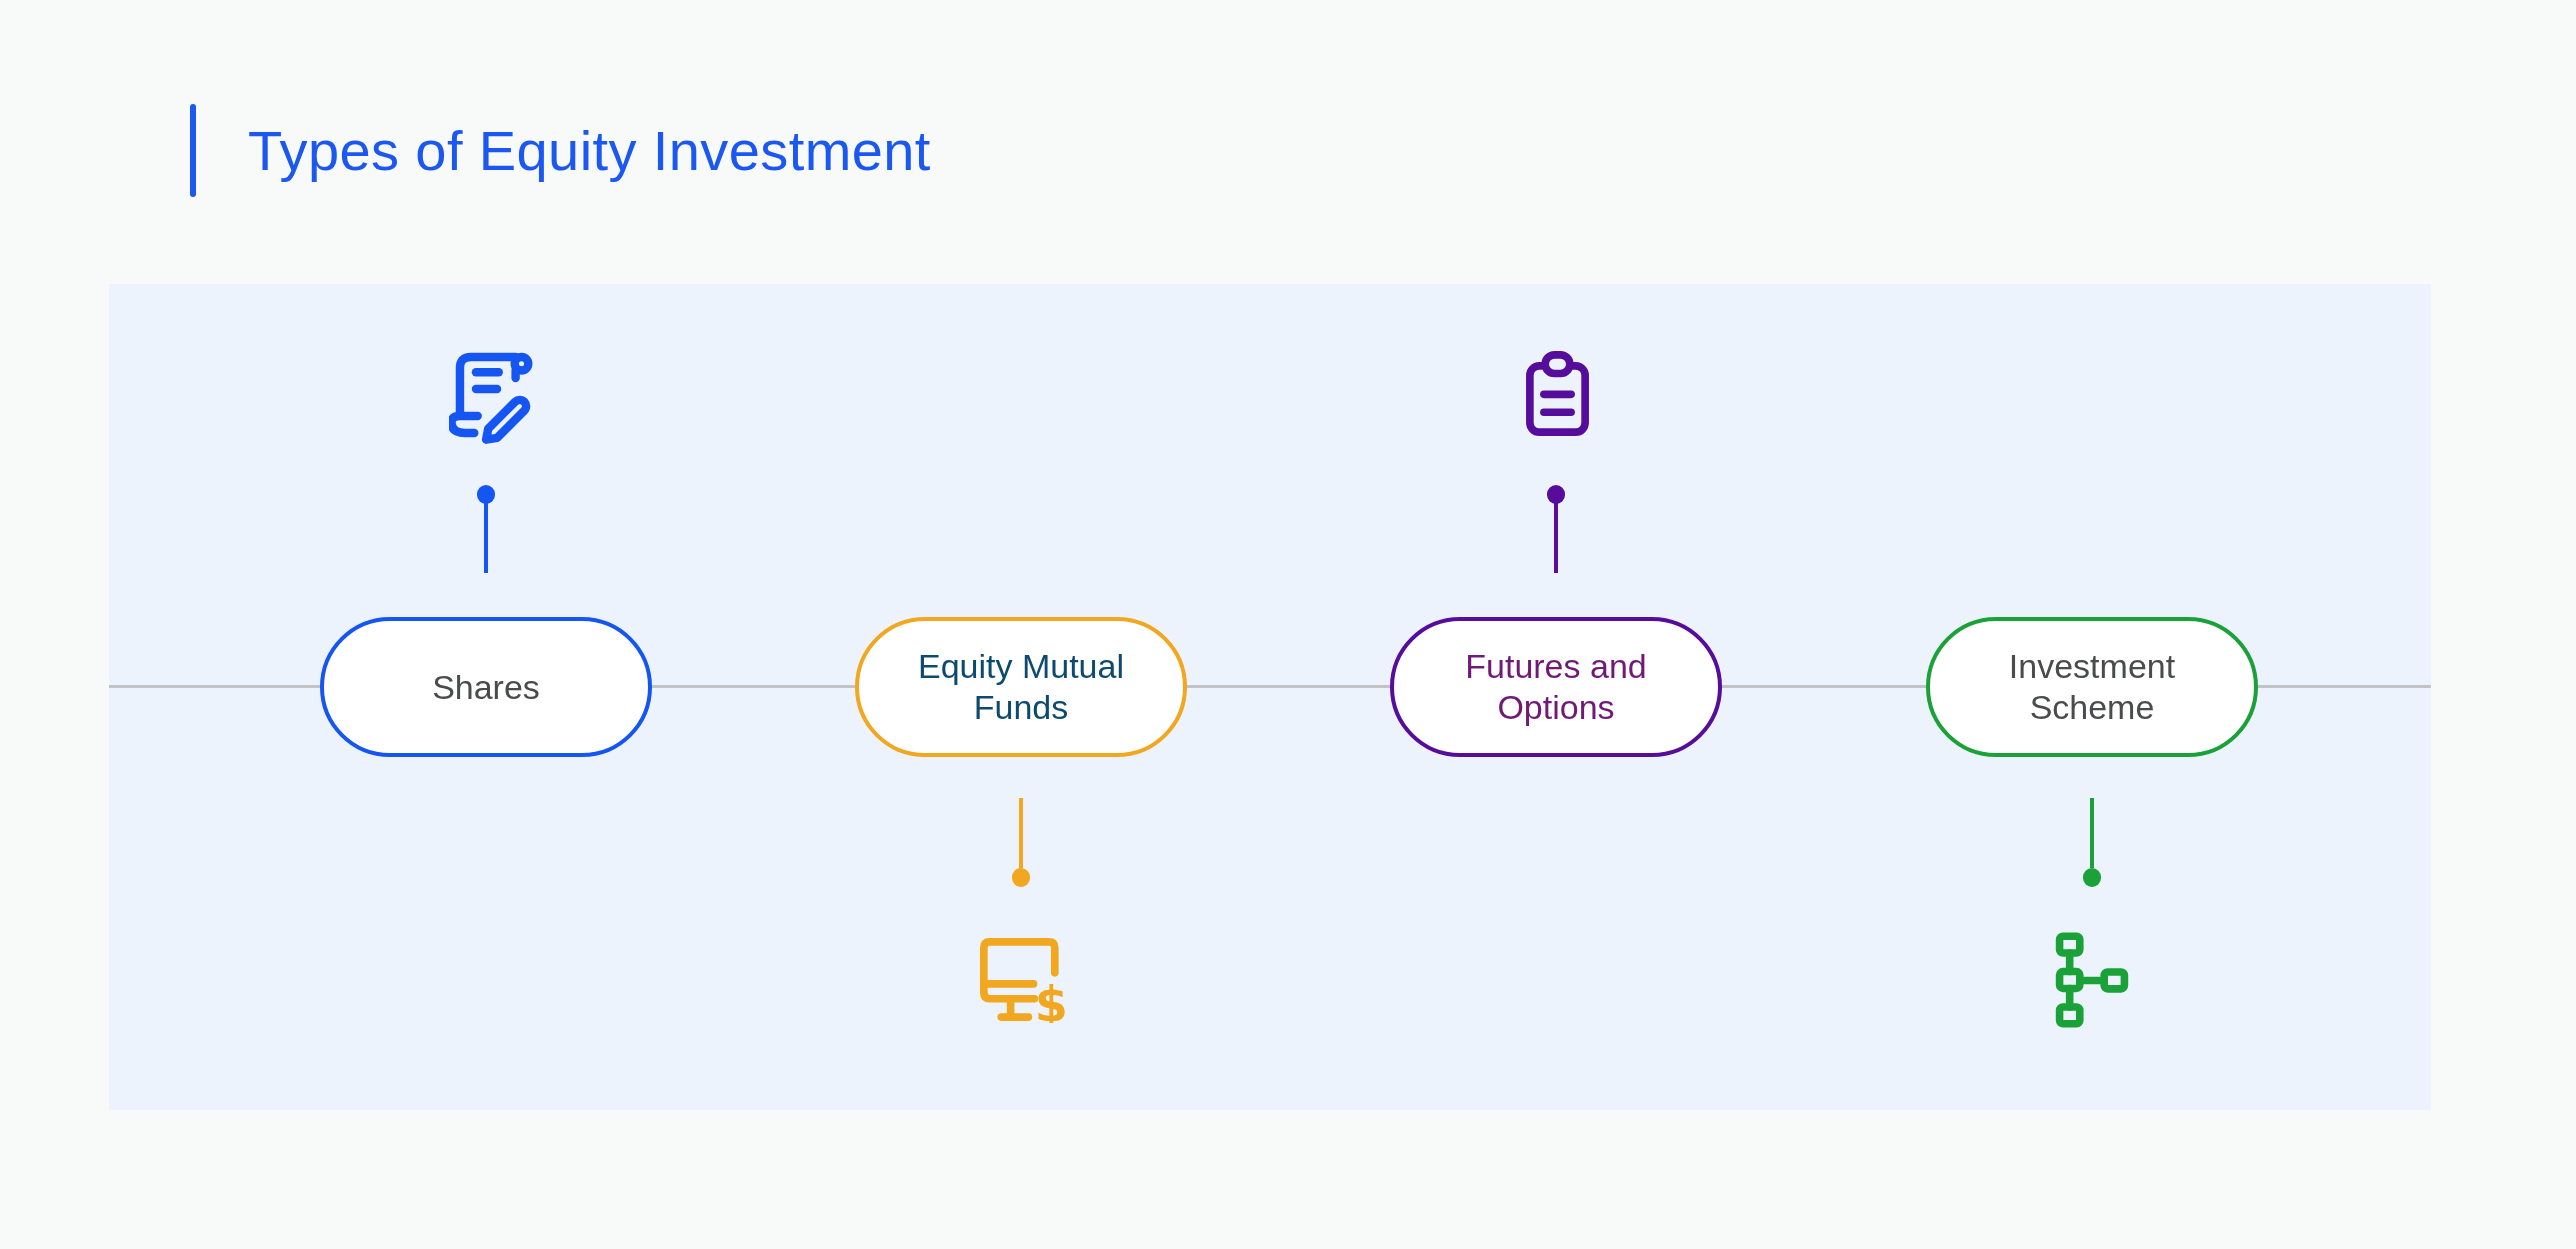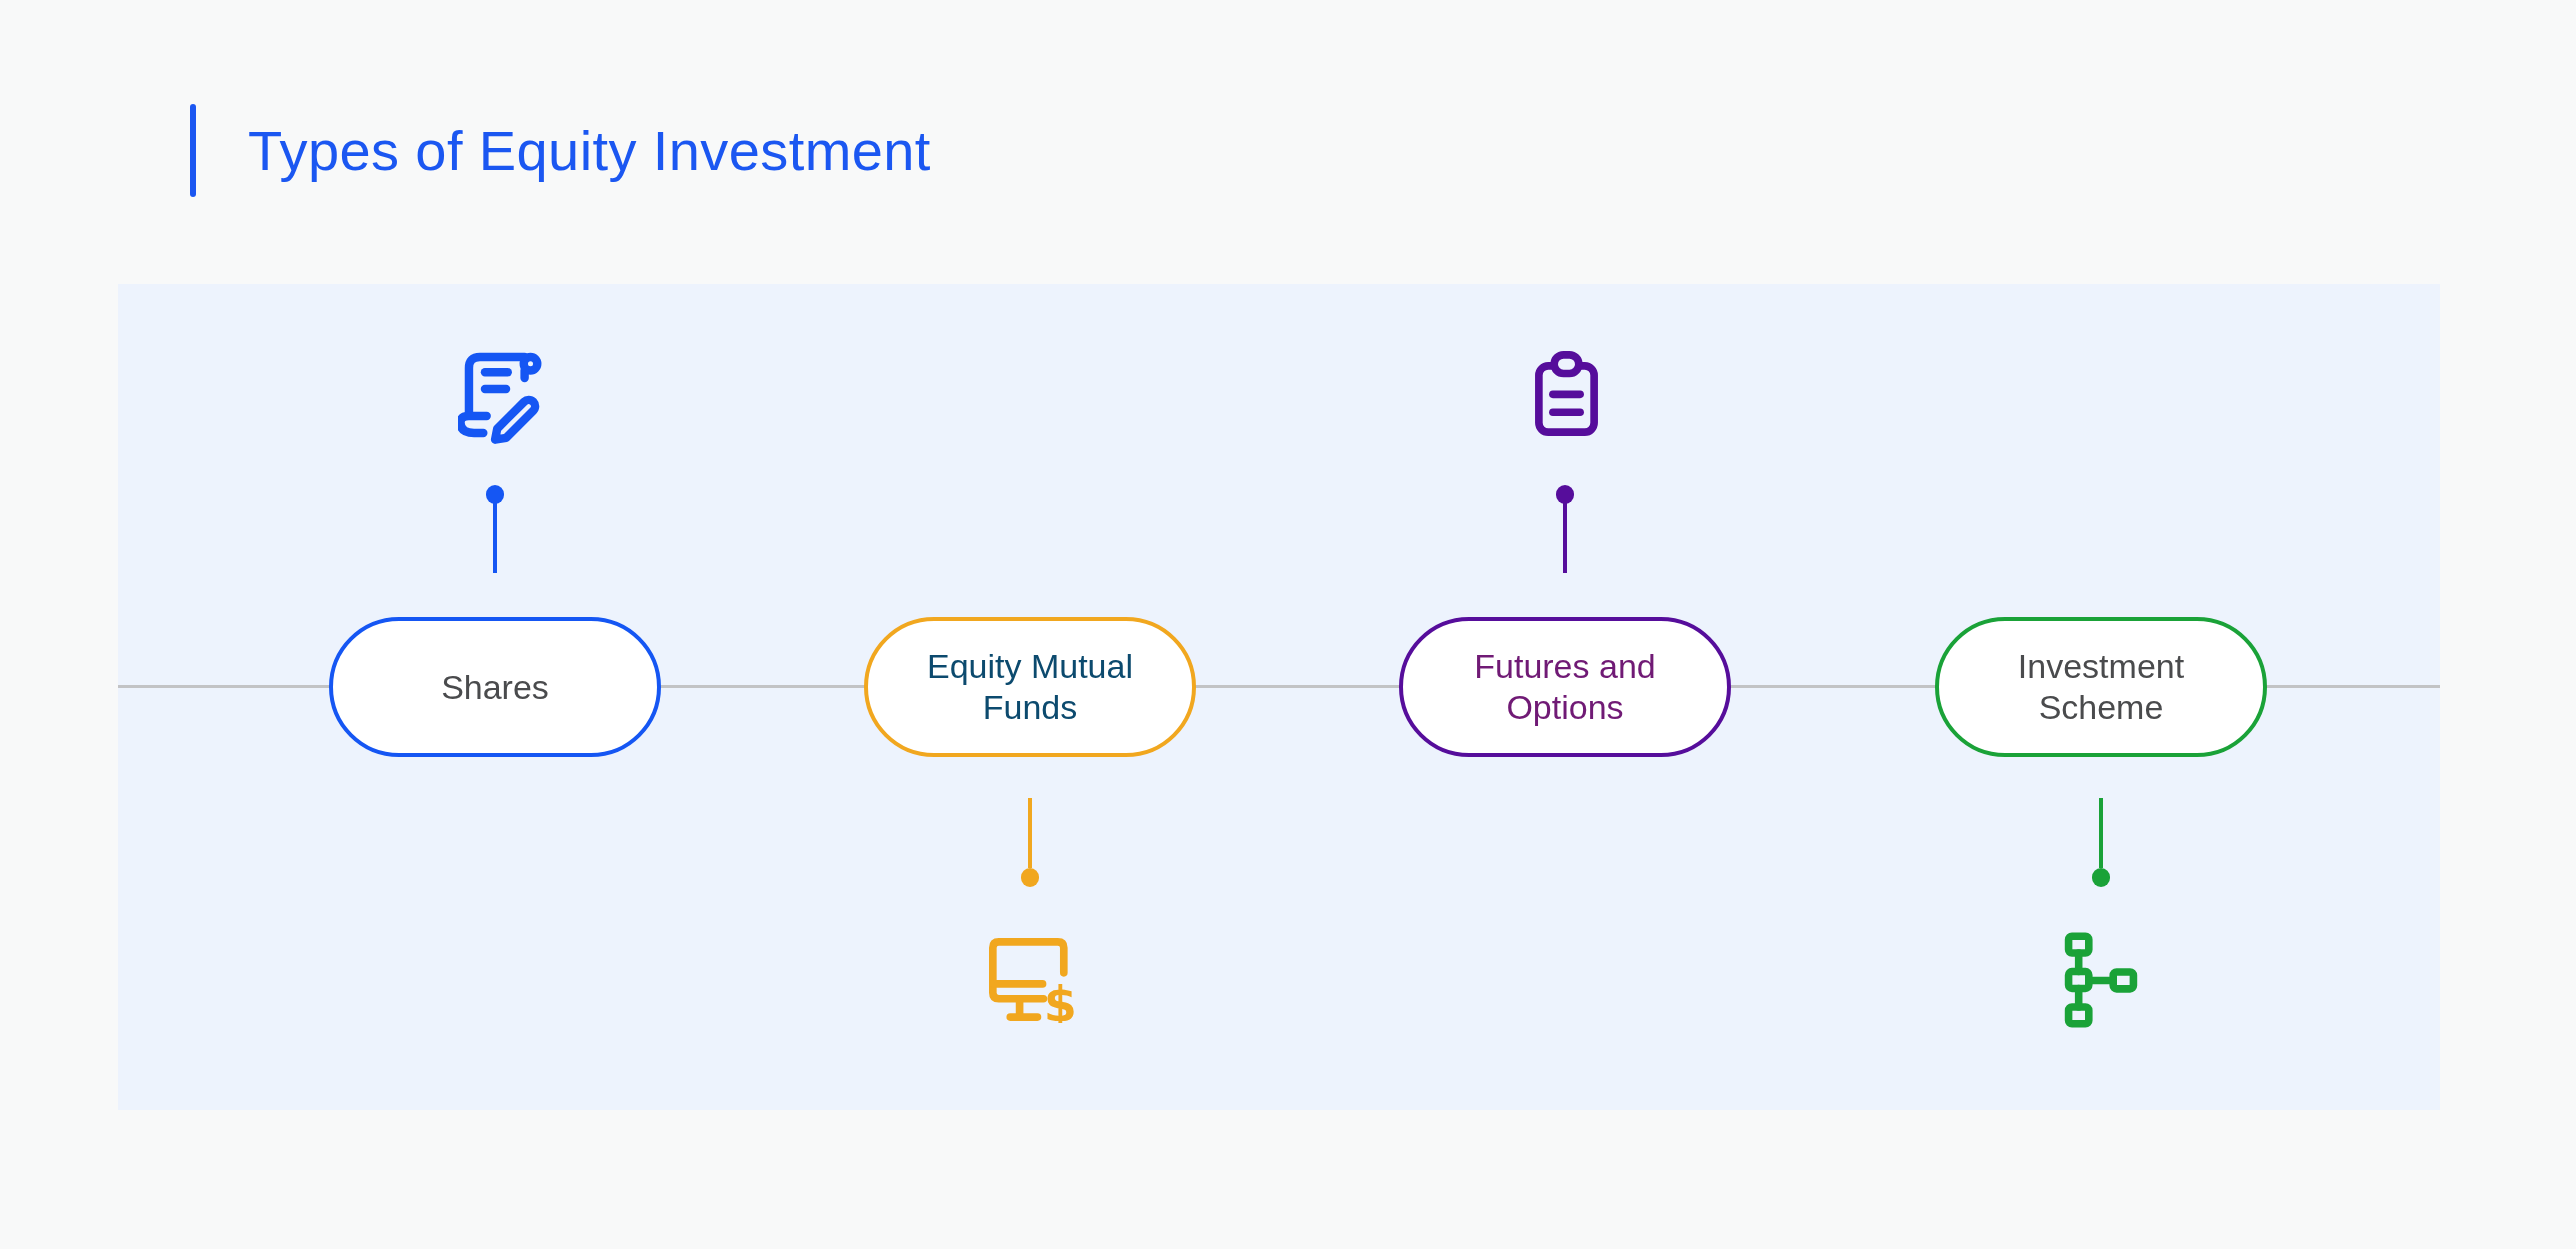--- a/index.html
+++ b/index.html
@@ -20,21 +20,21 @@
     width:6px; height:93px; border-radius:3.4px; background:#1B57F1;
     flex:0 0 auto;
   }
   .title-text {
     margin-left:52px; font-size:56px; font-weight:400; letter-spacing:0.4px;
     color:#1B57F1; white-space:nowrap; line-height:93px;
   }
 
   
   .panel {
-    position:absolute; left:118px; top:284px; width:2322px; height:826px;
+    position:absolute; left:109px; top:284px; width:2322px; height:826px;
     background:#EDF3FD;
   }
   .timeline {
     position:absolute; left:0; top:401px; width:2322px; height:3.4px;
     background:#C2C3C5;
   }
 
   
   .node { position:absolute; inset:0; color:var(--color); }
   .n1 { --cx:377px;  --color:#1556F3; }

